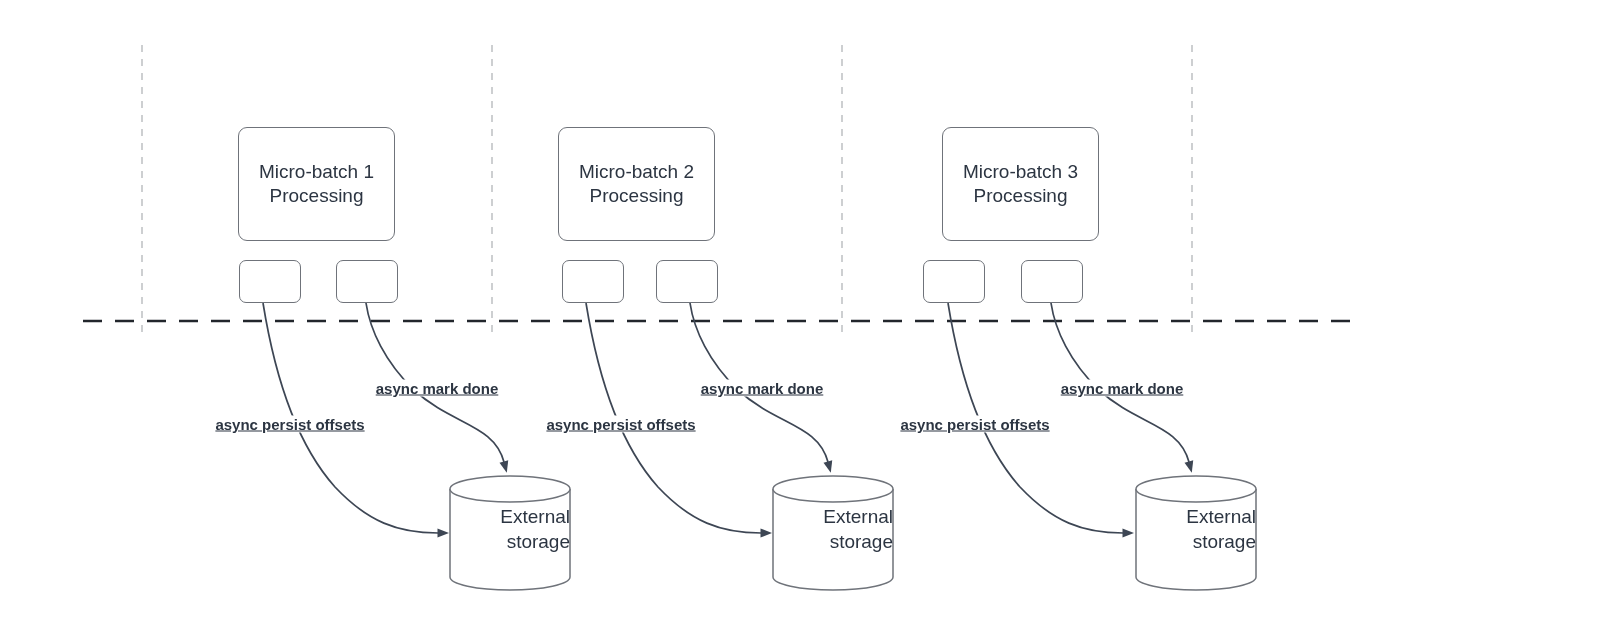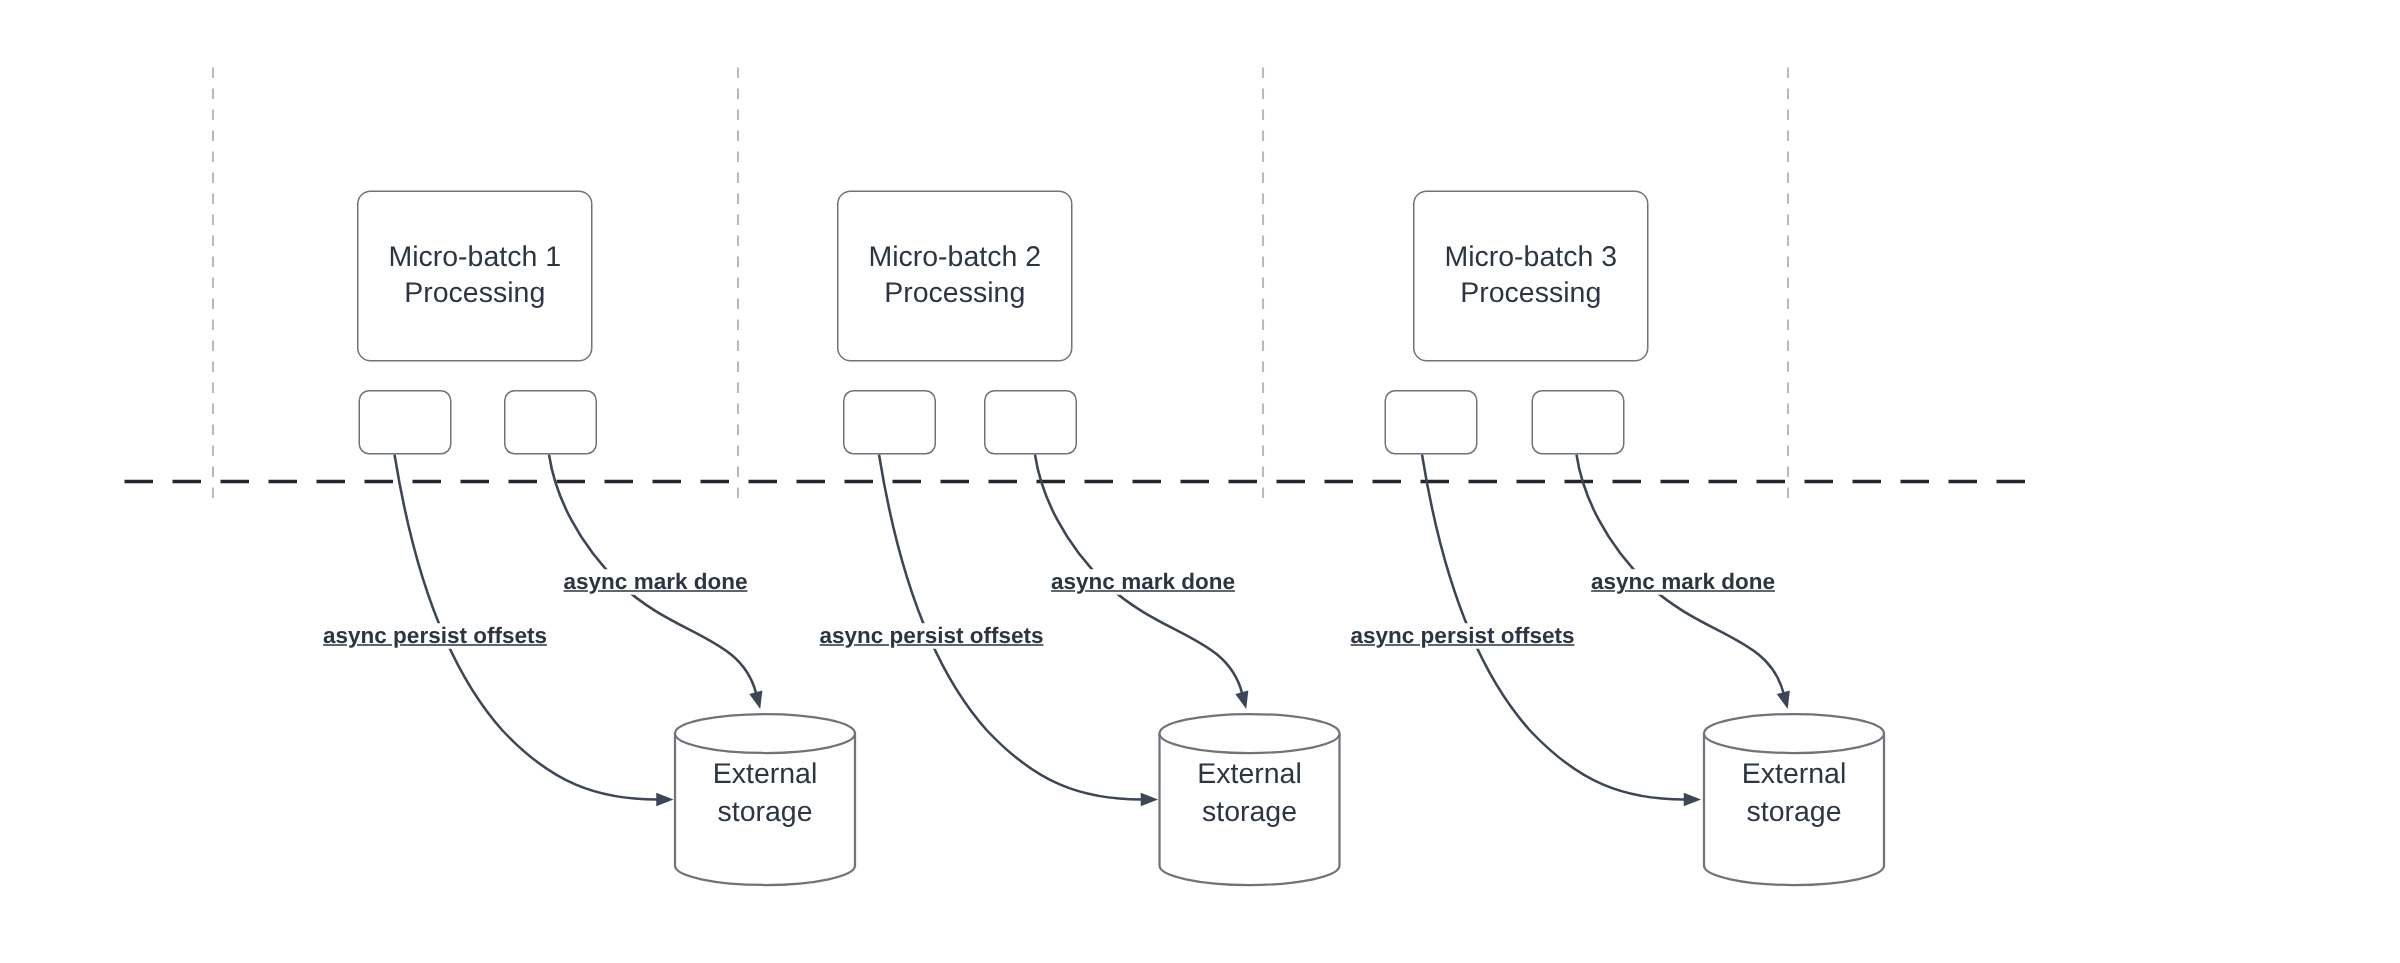--- a/index.html
+++ b/index.html
@@ -23,21 +23,21 @@
   .arrowhead{fill:var(--arrow);stroke:none;}
   .cyl{fill:#fff;stroke:var(--edge);stroke-width:1.5;}
   .node{
     position:absolute;background:#fff;border:1.5px solid var(--edge);
     box-sizing:border-box;display:flex;flex-direction:column;
     align-items:center;justify-content:center;text-align:center;
   }
   .batch-box{width:157px;height:114px;top:127px;border-radius:9px;font-size:19px;line-height:1.26;}
   .small-box{width:62px;height:43px;top:260px;border-radius:7px;}
   .cyl-label{
-    position:absolute;width:120px;top:504px;text-align:center;
+    position:absolute;width:120px;top:504px;text-align:right;
     font-size:19px;line-height:1.32;
   }
   .flow-label{
     position:absolute;transform:translate(-50%,-50%);
     font-size:15px;font-weight:bold;white-space:nowrap;
     background:var(--bg);padding:0 3px;text-decoration:underline;
   }
   .time-label{position:absolute;left:1362px;top:259px;font-size:19px;}
   .line{display:block;}
 </style>

